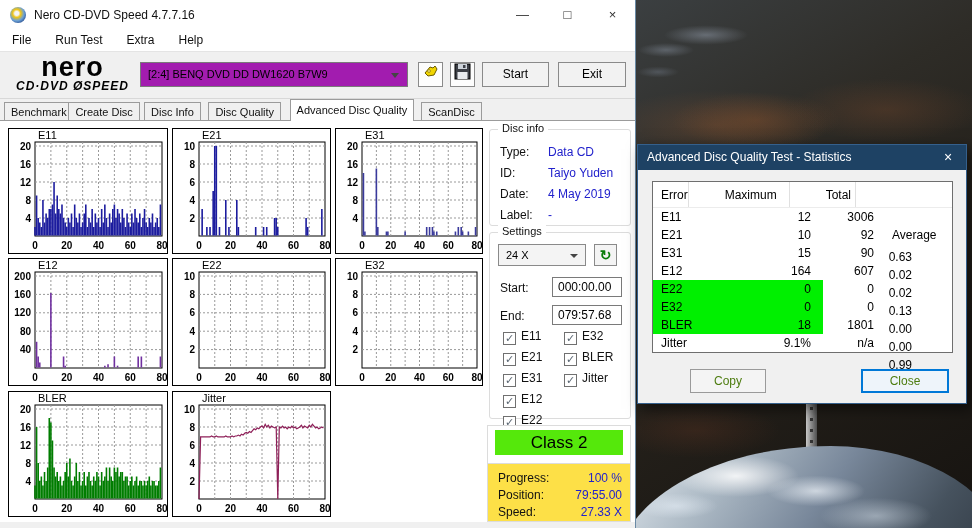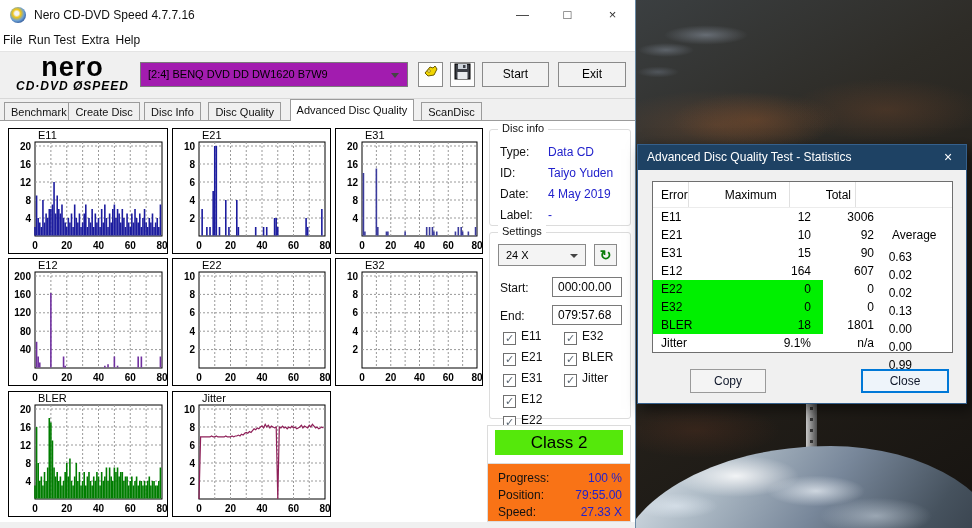--- a/index.html
+++ b/index.html
@@ -35,21 +35,21 @@
     border-right:1px solid #6a8aa5; }
   #titlebar { position:absolute; left:0; top:0; width:100%; height:30px; background:#fff; }
   #app-icon { position:absolute; left:10px; top:7px; width:16px; height:16px; border-radius:50%;
     background:radial-gradient(circle at 42% 40%, #f5f5f5 15%, #f0c514 30%, #6aa0d8 55%, #1a3a7a 85%); }
   #app-title { position:absolute; left:34px; top:8px; font-size:12px; color:#111; }
   .wbtn { position:absolute; top:0; width:45px; height:30px; text-align:center; line-height:30px;
     font-size:13px; color:#333; }
   #btn-min{ right:90px;} #btn-max{ right:45px;} #btn-close{ right:0;}
   #menubar { position:absolute; left:0; top:30px; width:100%; height:22px; background:#fff;
     border-bottom:1px solid #e4e4e4; }
-  .menu-item { display:inline-block; padding:3px 3px; font-size:12px; color:#111; }
+  .menu-item { display:inline-block; padding:3px 12px; font-size:12px; color:#111; }
   #toolbar { position:absolute; left:0; top:52px; width:100%; height:47px; background:#f0f0f0;
     border-bottom:1px solid #d8d8d8; }
   #logo { position:absolute; left:10px; top:3px; width:125px; text-align:center; color:#000; }
   #logo-line1 { font-size:27px; font-weight:800; letter-spacing:1px; line-height:24px; }
   #logo-line2 { font-size:12px; font-weight:700; font-style:italic; letter-spacing:1px; }
   #drive-combo { position:absolute; left:140px; top:10px; width:268px; height:25px; background:#a21caf;
     border:1px solid #7a7a7a; font-size:11px; line-height:23px; padding-left:7px; color:#000; }
   #drive-combo .arrow { position:absolute; right:8px; top:10px; width:0; height:0;
     border-left:4px solid transparent; border-right:4px solid transparent; border-top:5px solid #444; }
   .toolbtn { position:absolute; top:10px; width:25px; height:25px; background:#fdfdfd;
@@ -94,21 +94,21 @@
   .field-label { position:absolute; left:10px; font-size:12px; color:#111; }
   .field { position:absolute; left:62px; width:70px; height:20px; border:1px solid #7a7a7a; background:#fff;
     font-size:12px; line-height:18px; padding-left:5px; color:#000; }
   .cbrow { position:absolute; font-size:12px; color:#111; height:14px; line-height:14px; }
   .cb { display:inline-block; width:13px; height:13px; border:1px solid #707070; background:#fff;
     margin-right:5px; vertical-align:-2px; text-align:center; line-height:11px; font-size:11px; color:#5a6672; }
   #class-box { position:absolute; left:487px; top:304px; width:144px; height:42px; background:#fff;
     border:1px solid #dcdcdc; }
   #class-badge { position:absolute; left:7px; top:4px; width:128px; height:25px; background:#55e80b;
     text-align:center; font-size:17px; line-height:25px; color:#000; }
-  #progress-box { position:absolute; left:487px; top:342px; width:144px; height:59px; background:#f97316;
+  #progress-box { position:absolute; left:487px; top:342px; width:144px; height:59px; background:#fde047;
     border:1px solid #dcdcdc; }
   .prog-row { position:absolute; left:10px; width:124px; font-size:12px; color:#111; }
   .prog-row .val { position:absolute; right:0; color:#2222cc; }
 
   
   #dialog { position:absolute; left:637px; top:144px; width:330px; height:260px; background:#f0f0f0;
     border:1px solid #35608c; box-shadow:5px 5px 14px rgba(0,0,0,.55); }
   #dlg-title { position:absolute; left:0; top:0; width:100%; height:25px; background:#1e4264; }
   #dlg-title-text { position:absolute; left:9px; top:5px; font-size:12px; color:#fff; }
   #dlg-close { position:absolute; right:0; top:0; width:36px; height:25px; color:#fff; font-size:14px;
@@ -118,21 +118,21 @@
   .th-row { display:flex; height:26px; line-height:26px; border-bottom:1px solid #ececec;gap:36px; }
   .th { border-right:1px solid #e0e0e0; }
   .tr { display:flex; height:18px; line-height:18px; }
   .c0 { width:85px; padding-left:8px; }
   .c1 { width:85px; text-align:right; padding-right:12px; }
   .c2 { width:55px; text-align:right; padding-right:4px; }
   .c3 { width:56px; text-align:right; padding-right:22px;margin-top:40px; }
   .c4 { flex:1; }
   .hl { background:#00f000; }
   .dlgbtn { position:absolute; top:224px; height:24px; background:#f4f4f4; border:1px solid #9a9a9a;
-    font-size:12px; text-align:center; line-height:22px; color:#0f172a; }
+    font-size:12px; text-align:center; line-height:22px; color:#4d7c0f; }
   #copy-btn { left:52px; width:76px; }
   #close-btn { left:206px; width:88px; border:2px solid #0078d7; line-height:20px; background:#eef4fa;margin-left:17px; }
 
   svg text { font-family:"Liberation Sans", sans-serif; }
 </style>
 </head>
 <body>
 
 <div id="desktop">
   <div id="pole"></div>

